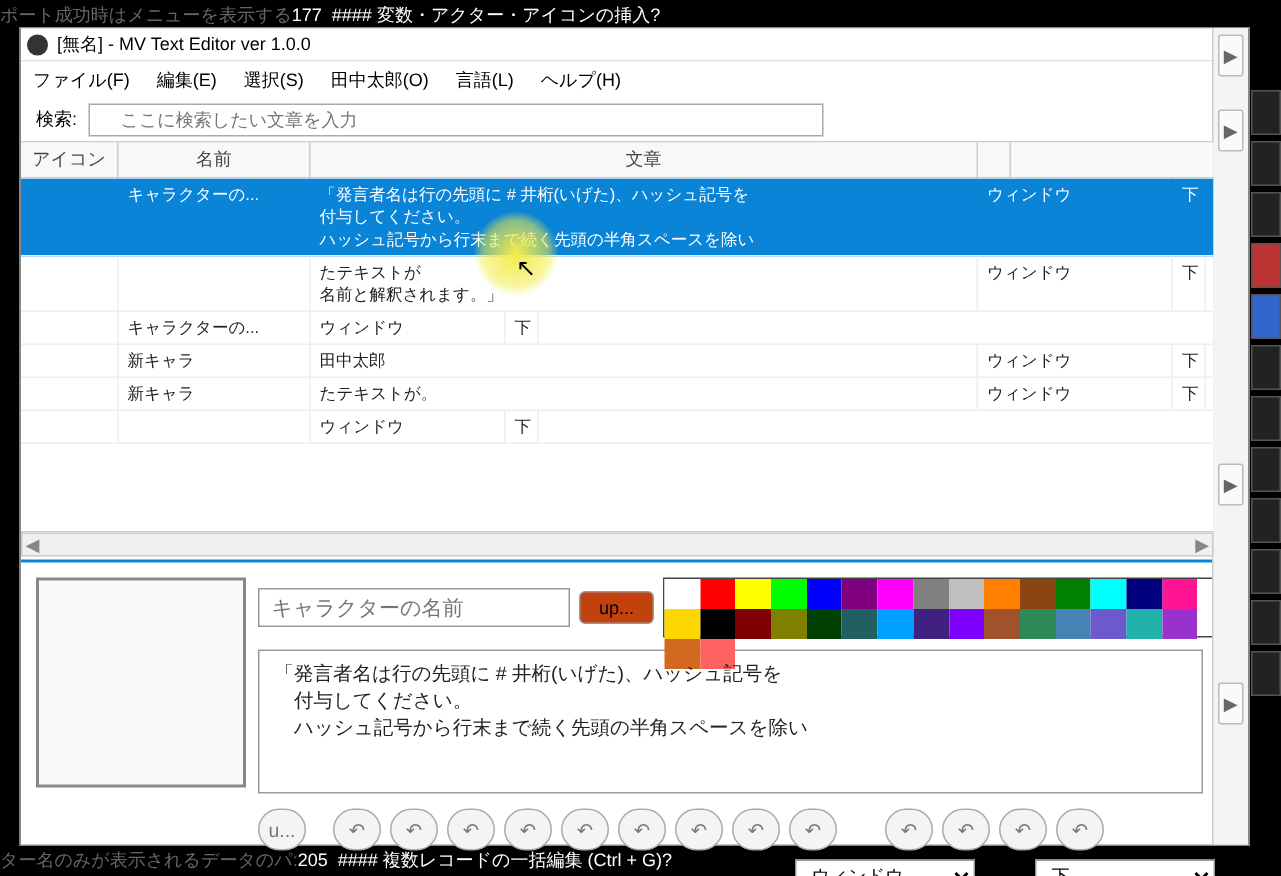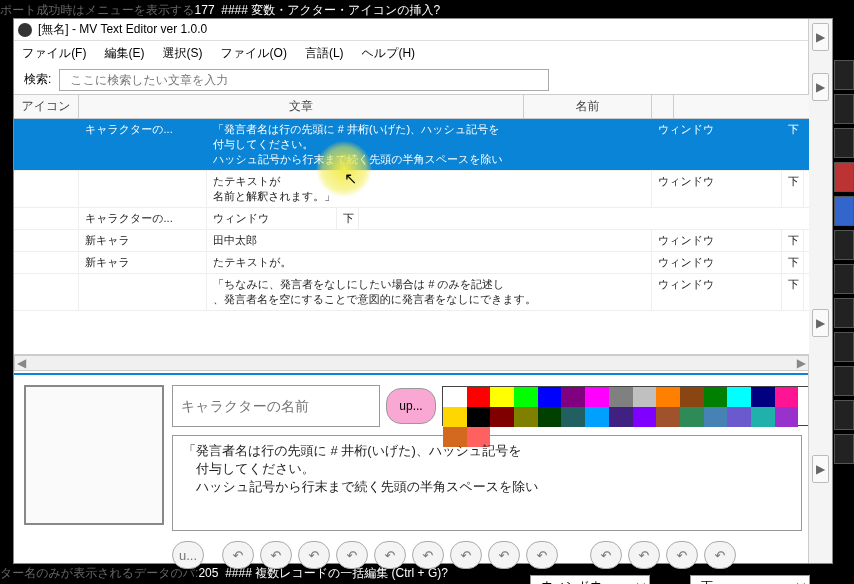--- a/index.html
+++ b/index.html
@@ -5,43 +5,43 @@
 *{margin:0;padding:0;box-sizing:border-box;font-family:"Meiryo","MS Gothic",sans-serif;font-size:12px}
 body{background:#000;width:854px;height:584px;overflow:hidden;position:relative}
 .bg-text{position:absolute;color:#666;font-family:monospace;font-size:13px;white-space:pre}
 .bg-red{color:#ffffff}
 .window{position:absolute;left:13px;top:18px;width:820px;height:546px;background:#fff;border:1px solid #888}
 .titlebar{height:22px;background:#fff;display:flex;align-items:center;padding:0 4px;border-bottom:1px solid #ddd}
 .app-icon{width:14px;height:14px;border-radius:50%;background:#333;margin-right:6px}
 .menubar{height:24px;display:flex;align-items:center;padding:0 8px;gap:18px;background:#fff}
 .menubar span{cursor:default}
 .searchbar{height:30px;display:flex;align-items:center;padding:0 10px;gap:8px;border-bottom:1px solid #ccc}
-.search-input{flex:0 0 490px;height:22px;border:1px solid #aaa;padding:0 10px;color:#888}
+.search-input{flex:0 0 490px;height:22px;border:1px solid #aaa;padding:0 20px;color:#888}
 .right-strip{position:absolute;right:0;top:0;width:24px;height:100%;background:#f4f4f4;border-left:1px solid #ccc}
 .strip-btn{height:28px;border:1px solid #bbb;background:#fafafa;margin:4px 3px;display:flex;align-items:center;justify-content:center;color:#666;border-radius:2px}
 .main{position:relative;left:0;top:0;width:795px}
 .thead{display:flex;height:24px;background:#f8f8f8;border-bottom:1px solid #ccc}
 .th{border-right:1px solid #ccc;display:flex;align-items:center;justify-content:center;color:#444}
 .tbody{height:236px;overflow:hidden;background:#fff;border-bottom:1px solid #ccc;position:relative}
 .row{display:flex;border-bottom:1px solid #eee}
 .cell{padding:3px 6px;border-right:1px solid #eee;overflow:hidden;white-space:pre-line;font-size:11px;color:#222}
 .row.sel{background:#0a84d6;color:#fff}
 .row.sel .cell{color:#fff;border-right-color:#0a84d6}
 .c-icon{width:65px}
 .c-name{width:128px}
 .c-text{width:445px}
 .c-bg{width:130px}
 .c-pos{width:22px}
 .hscroll{height:16px;background:#f0f0f0;border:1px solid #ccc;display:flex;align-items:center;justify-content:space-between;padding:0 2px;color:#888;font-size:10px}
 .lower{padding:10px 10px 6px 10px;border-top:2px solid #0a84d6;margin-top:2px;display:flex;gap:8px}
 .portrait{width:140px;height:140px;border:2px solid #888;background:#fafafa}
 .editcol{flex:1}
 .namerow{display:flex;gap:6px;align-items:center}
-.name-input{flex:1;height:42px;border:1px solid #999;padding:0 8px;font-size:14px;color:#14532d}
-.up-btn{height:36px;width:50px;border:1px solid #999;background:#f9a8d4;border-radius:15px}
+.name-input{flex:1;height:26px;border:1px solid #999;padding:0 8px;font-size:14px;color:#14532d}
+.up-btn{height:22px;width:50px;border:1px solid #999;background:#c2410c;border-radius:4px}
 .palette{width:380px;height:40px;display:flex;flex-wrap:wrap;border:1px solid #444}
 .sw{width:23.7px;height:20px}
 .textarea{width:630px;height:96px;border:1px solid #999;margin-top:8px;padding:6px 10px;font-size:13px;color:#222;white-space:pre-line;line-height:1.4}
 .btnrow{display:flex;gap:6px;margin-top:10px;align-items:center}
 .rbtn{width:32px;height:28px;border:1px solid #aaa;border-radius:14px;background:#f4f4f4;display:flex;align-items:center;justify-content:center;color:#777;font-size:13px}
 .winpos{display:flex;gap:8px;align-items:center;justify-content:flex-end;margin-top:6px;padding-right:12px}
 .sel-box{height:22px;border:1px solid #999;background:#fff;padding:0 6px;min-width:120px}
 .highlight{position:absolute;left:302px;top:122px;width:56px;height:56px;border-radius:50%;background:radial-gradient(circle,#f2ec4a 0%,#f2ec4a88 55%,transparent 72%);pointer-events:none;z-index:50}
 .cursor{position:absolute;left:330px;top:150px;z-index:60;font-size:16px;color:#000}
 .side-icons{position:absolute;right:0;top:60px;width:20px}
@@ -70,21 +70,21 @@
 
 <div class="window">
   <div class="titlebar">
     <div class="app-icon"></div>
     <span>[無名] - MV Text Editor ver 1.0.0</span>
   </div>
   <div class="menubar">
     <span>ファイル(F)</span>
     <span>編集(E)</span>
     <span>選択(S)</span>
-    <span>ファイル(O)</span>
+    <span>田中太郎(O)</span>
     <span>言語(L)</span>
     <span>ヘルプ(H)</span>
   </div>
   <div class="searchbar">
     <span>検索:</span>
     <input class="search-input" placeholder="ここに検索したい文章を入力" style="">
   </div>
 
   <div class="right-strip">
     <div class="strip-btn">▶</div>
@@ -92,22 +92,22 @@
     <div class="strip-btn">▶</div>
     <div style="height:200px"></div>
     <div class="strip-btn">▶</div>
     <div style="height:110px"></div>
     <div class="strip-btn">▶</div>
   </div>
 
   <div class="main">
     <div class="thead">
       <div class="th c-icon">アイコン</div>
+      <div class="th c-name">名前</div>
       <div class="th c-text">文章</div>
-      <div class="th c-name">名前</div>
       <div class="th c-pos"></div>
     </div>
     <div class="tbody" id="tbody">
         <div class="row sel">
           <div class="cell c-icon"></div>
           <div class="cell c-name">キャラクターの...</div>
           <div class="cell c-text">「発言者名は行の先頭に # 井桁(いげた)、ハッシュ記号を
 付与してください。
 ハッシュ記号から行末まで続く先頭の半角スペースを除い</div>
           <div class="cell c-bg">ウィンドウ</div>
@@ -137,22 +137,20 @@
         <div class="row">
           <div class="cell c-icon"></div>
           <div class="cell c-name">新キャラ</div>
           <div class="cell c-text">たテキストが。</div>
           <div class="cell c-bg">ウィンドウ</div>
           <div class="cell c-pos">下</div>
         </div>
         <div class="row">
           <div class="cell c-icon"></div>
           <div class="cell c-name"></div>
-          <div class="cell c-text">「ちなみに、発言者をなしにしたい場合は # のみを記述し
-、発言者名を空にすることで意図的に発言者をなしにできます。</div>
           <div class="cell c-bg">ウィンドウ</div>
           <div class="cell c-pos">下</div>
         </div>
       </div>
     <div class="hscroll">
         <span>◀</span>
         <span>▶</span>
       </div>
   </div>
 

